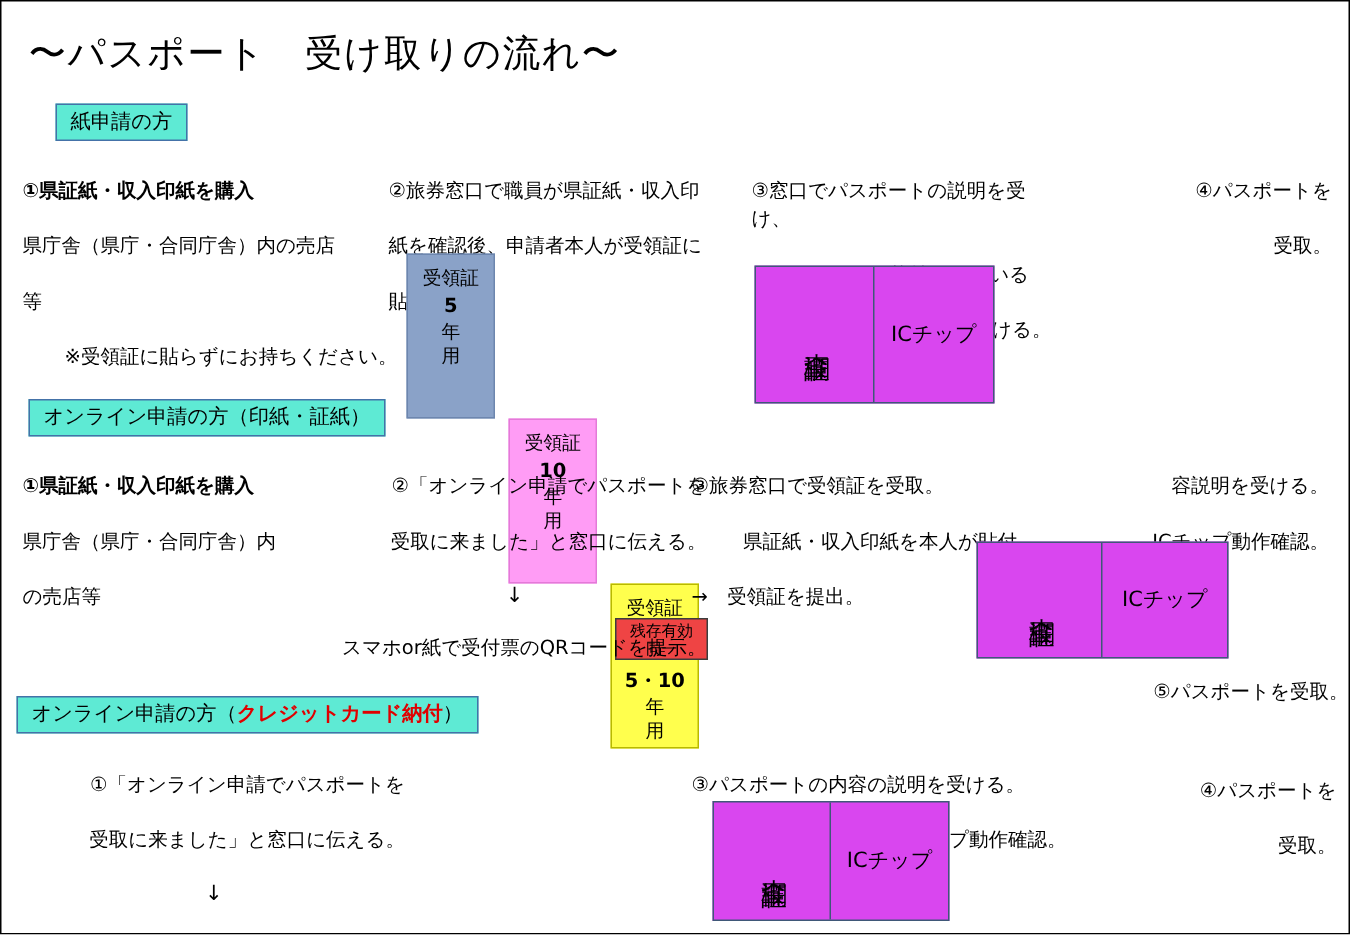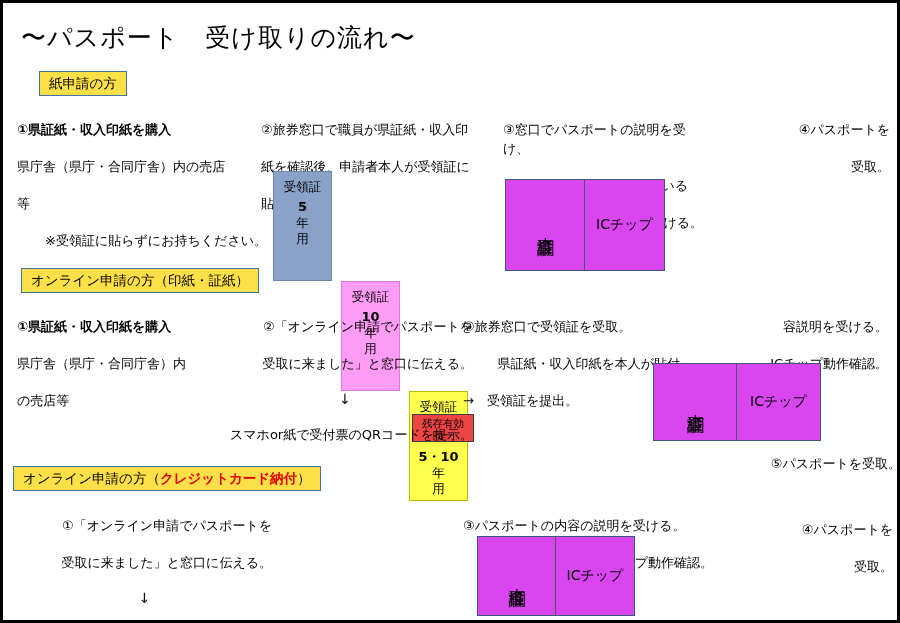--- a/index.html
+++ b/index.html
@@ -12,39 +12,39 @@
     height: 623px;
     position: relative;
     overflow: hidden;
     font-family: "DejaVu Sans", "Liberation Sans", sans-serif;
     color: #000000;
     -webkit-font-smoothing: antialiased;
   }
   .page {
     position: absolute;
     inset: 0;
-    border: 3px solid #000000;
+    border: 1px solid #000000;
     box-sizing: border-box;
   }
   .abs { position: absolute; }
 
   
   .title {
     left: 18px;
     top: 18px;
     font-size: 25px;
     letter-spacing: 1px;
     white-space: nowrap;
     font-weight: 400;
   }
 
   
   .chip {
     border: 1px solid #4472a8;
-    background: #fde047;
+    background: #5eead4;
     font-size: 13.5px;
     padding: 3px 9px 4px 9px;
     white-space: nowrap;
     line-height: 1.2;
     box-sizing: border-box;
   }
   .chip .red { color: #e00000; font-weight: bold; }
 
   
   .step {

